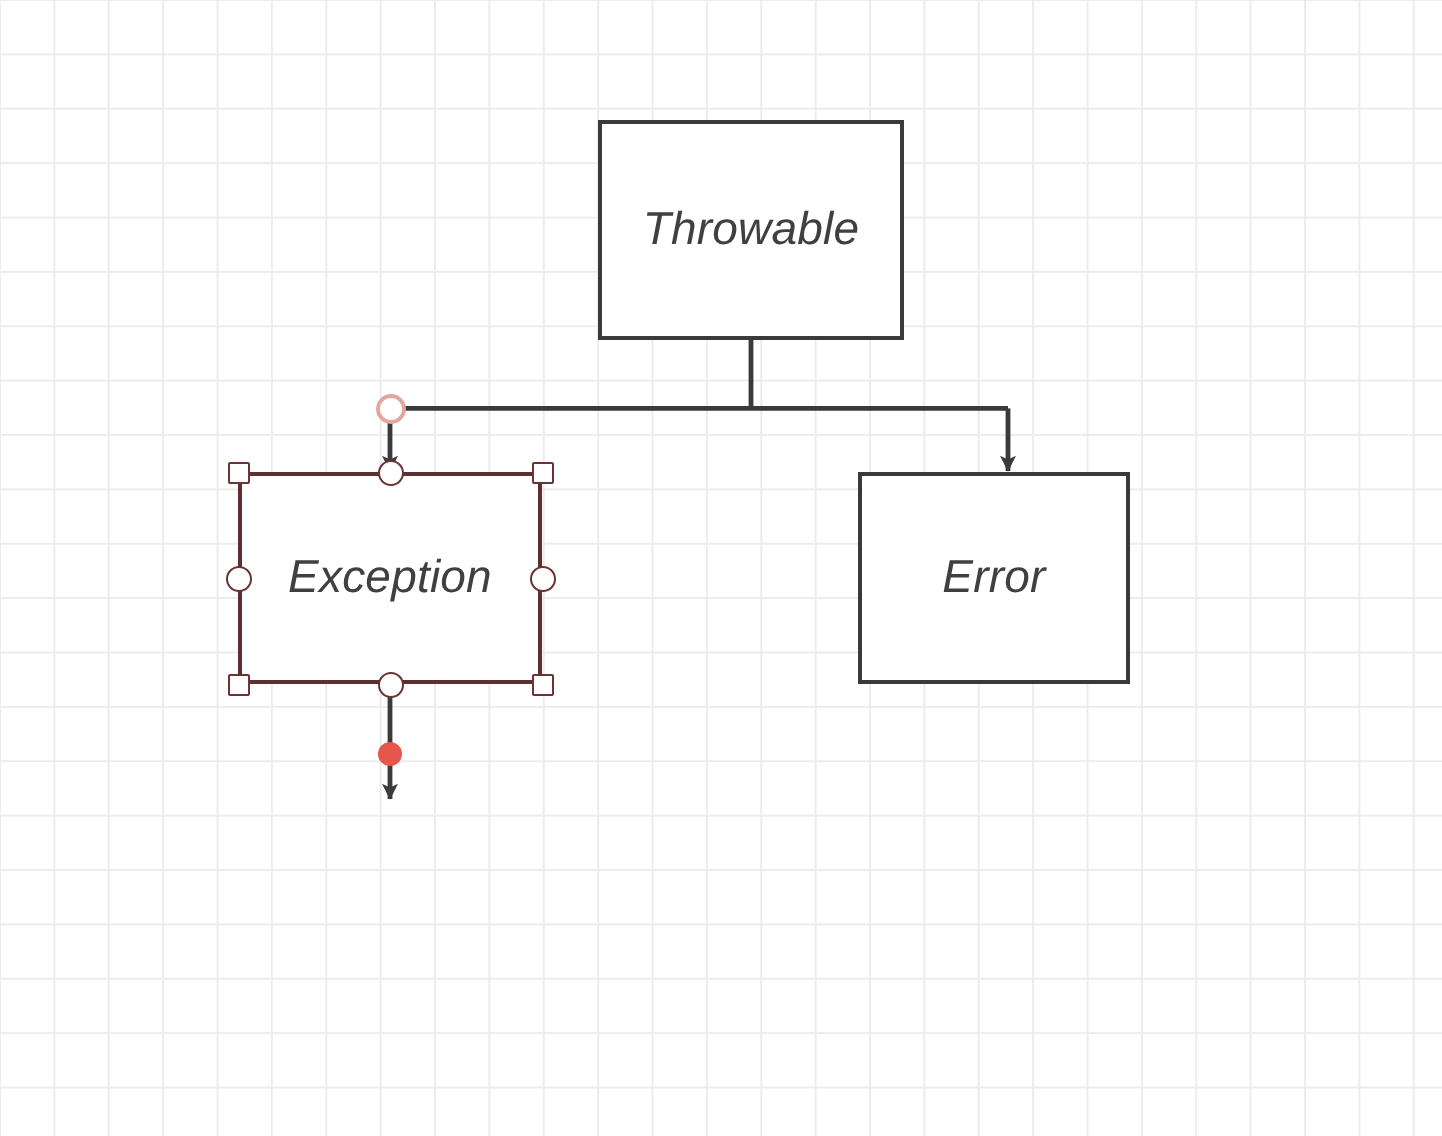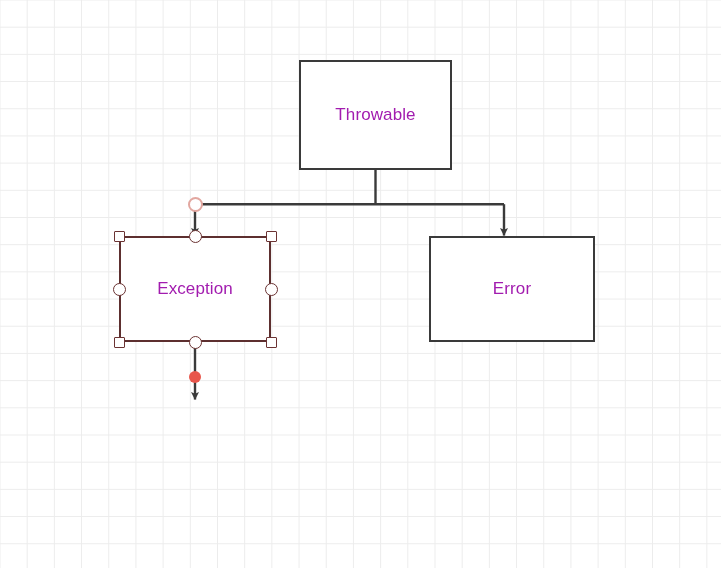--- a/index.html
+++ b/index.html
@@ -31,24 +31,25 @@
   }
   .node {
     position: absolute;
     box-sizing: border-box;
     background: #ffffff;
     border: 2.4px solid #3a3a3a;
     display: flex;
     align-items: center;
     justify-content: center;
     text-align: center;
-    color: #a21caf;
-    font-size: 17px;
+    color: #404040;
+    font-size: 23px;
     line-height: 1.35;
     letter-spacing: 0.1px;
+    font-style: italic;
   }
   .node.selected {
     border: 2.4px solid #5d2f2f;
   }
   .node-label {
     display: block;
     width: 86%;
     white-space: pre-line;
   }
   .handle {
@@ -109,21 +110,21 @@
   </svg>
 
   <div class="node" style="left:299px; top:60px; width:153px; height:110px;">
     <span class="node-label">Throwable</span>
   </div>
 
   <div class="node selected" style="left:119px; top:236px; width:152px; height:106px;">
     <span class="node-label">Exception</span>
   </div>
 
-  <div class="node" style="left:429px; top:236px; width:166px; height:106px;text-align:center;">
+  <div class="node" style="left:429px; top:236px; width:136px; height:106px;text-align:center;">
     <span class="node-label">Error</span>
   </div>
 
 
   <div class="endpoint hollow-pink" style="left:187.5px; top:196.5px;"></div>
   <div class="endpoint filled-red" style="left:189px; top:371px;"></div>
 
   <div class="handle square" style="left:113.5px; top:230.5px;"></div>
   <div class="handle square" style="left:265.5px; top:230.5px;"></div>
   <div class="handle square" style="left:113.5px; top:336.5px;"></div>

